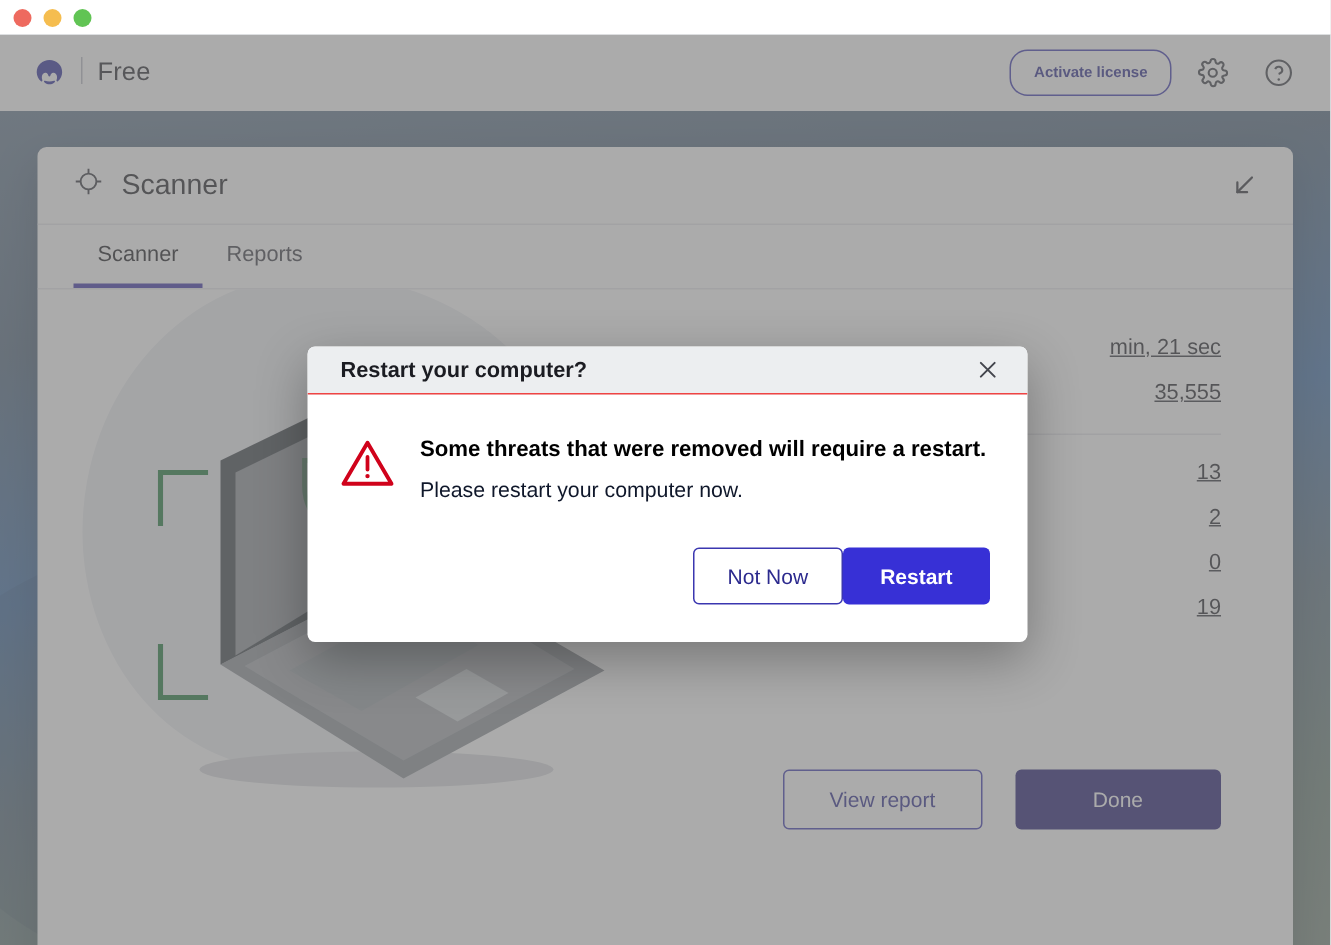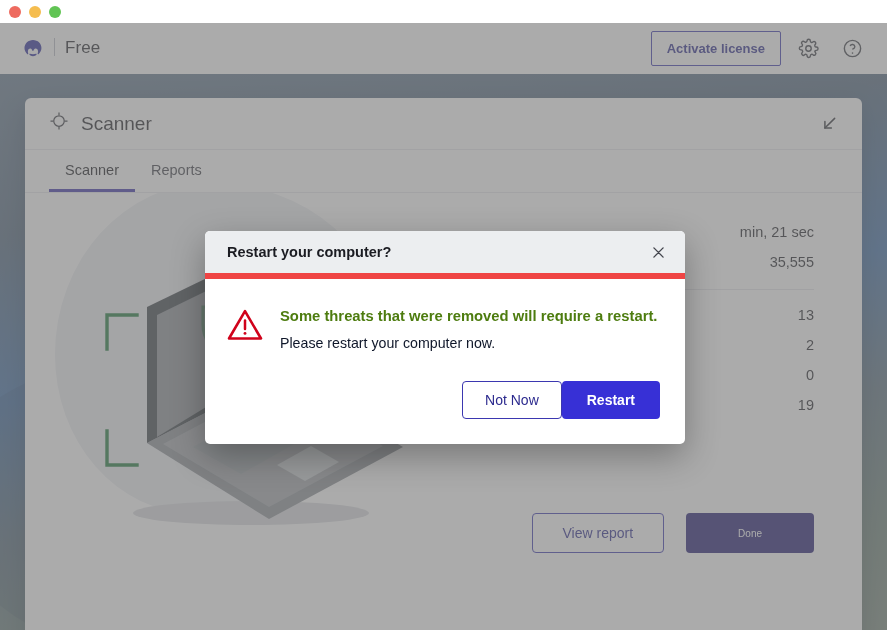--- a/index.html
+++ b/index.html
@@ -100,25 +100,25 @@
   .brand-name {
     font-size: 17px;
     color: #23242a;
     letter-spacing: .1px;
   }
   .appbar-spacer { flex: 1; }
   .btn-activate {
     border: 1.3px solid #3b37b0;
     color: #2c2a8e;
     background: transparent;
-    font-size: 13px;
+    font-size: 10px;
     font-weight: bold;
     font-family: "Liberation Sans", sans-serif;
     padding: 9px 15px;
-    border-radius: 2px;
+    border-radius: 12px;
     cursor: pointer;
     white-space: nowrap;
   }
   .icon-btn {
     width: 34px; height: 34px;
     margin-left: 10px;
     display: flex; align-items: center; justify-content: center;
     background: transparent; border: none; cursor: pointer;
     color: #3b3d45;
   }
@@ -206,20 +206,21 @@
     flex: 1;
     padding: 24px 48px 0 18px;
   }
   .stat-group { padding: 0; }
   .stat-row {
     display: flex;
     align-items: baseline;
     font-size: 14.5px;
     color: #2f3139;
     padding: 7px 0;
+    text-decoration: underline;
   }
   .stat-label { flex: 1; color: #33353d; }
   .stat-value { color: #1e1f25; white-space: nowrap; }
   .stat-divider {
     height: 1px;
     background: #e4e5ea;
     margin: 12px 0 10px 0;
   }
 
   .card-actions {
@@ -235,45 +236,45 @@
     font-size: 14px;
     font-family: "Liberation Sans", sans-serif;
     padding: 11px 30px;
     border-radius: 4px;
     cursor: pointer;
   }
   .btn-done {
     border: none;
     color: #ffffff;
     background: #201a72;
-    font-size: 10px;
+    font-size: 14px;
     font-family: "Liberation Sans", sans-serif;
     padding: 8px 52px;
     border-radius: 4px;
     cursor: pointer;
   }
 
   
   .dialog {
     position: absolute;
     left: 205px; top: 231px;
     width: 480px;
     background: #ffffff;
     border-radius: 5px;
     box-shadow: 0 12px 34px rgba(0,0,0,0.30);
     z-index: 60;
     overflow: hidden;
   }
   .dialog-head {
     background: #eceef0;
-    height: 48px;
+    height: 32px;
     display: flex;
     align-items: center;
     padding: 0 14px 0 22px;
-    border-bottom: 6px solid #ef4444;
+    border-bottom: 1px solid #ef4444;
   }
   .dialog-title {
     font-size: 14.5px;
     font-weight: bold;
     color: #1b1c22;
     flex: 1;
   }
   .dialog-close {
     background: none; border: none; cursor: pointer;
     width: 26px; height: 26px;
@@ -282,21 +283,21 @@
   }
   .dialog-body {
     display: flex;
     padding: 28px 24px 0 22px;
     gap: 17px;
   }
   .warn-icon { flex: none; margin-top: 1px; }
   .dialog-msg-main {
     font-size: 14.8px;
     font-weight: bold;
-    color: #4d7c0f;
+    color: #000000;
     line-height: 1.25;
   }
   .dialog-msg-sub {
     font-size: 14.2px;
     color: #0f172a;
     margin-top: 10px;
     line-height: 1.25;
   }
   .dialog-actions {
     display: flex;

